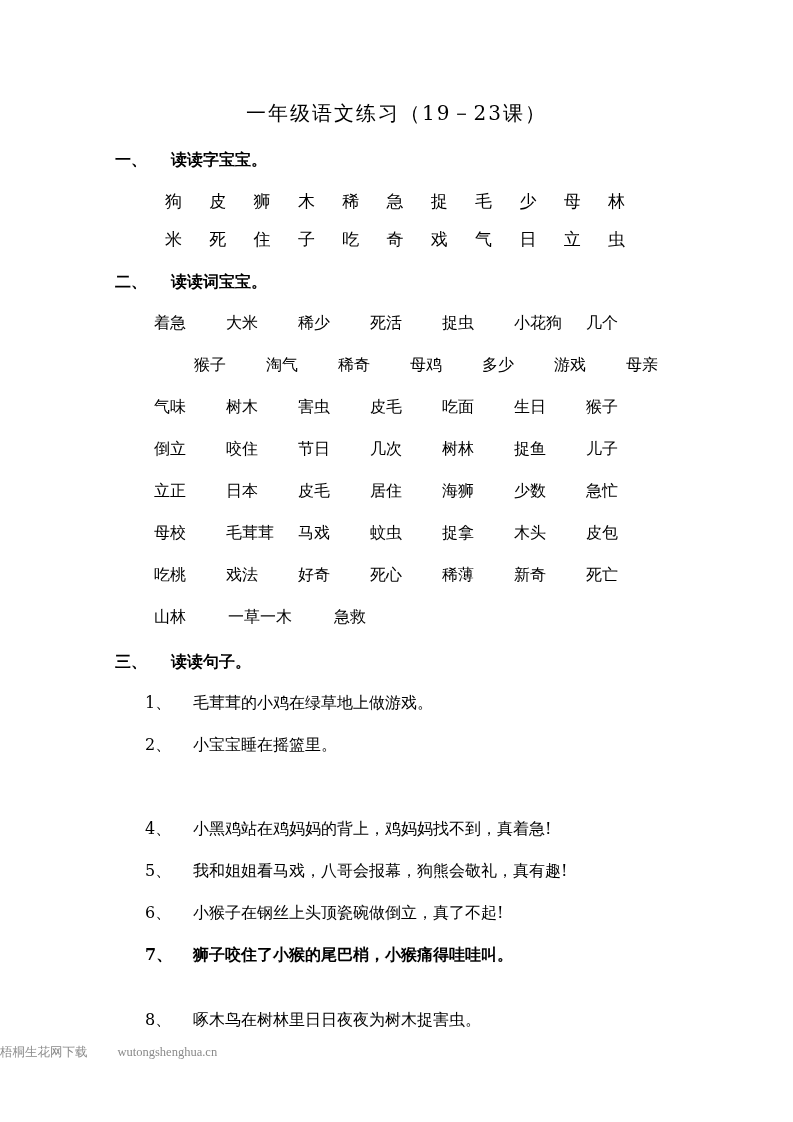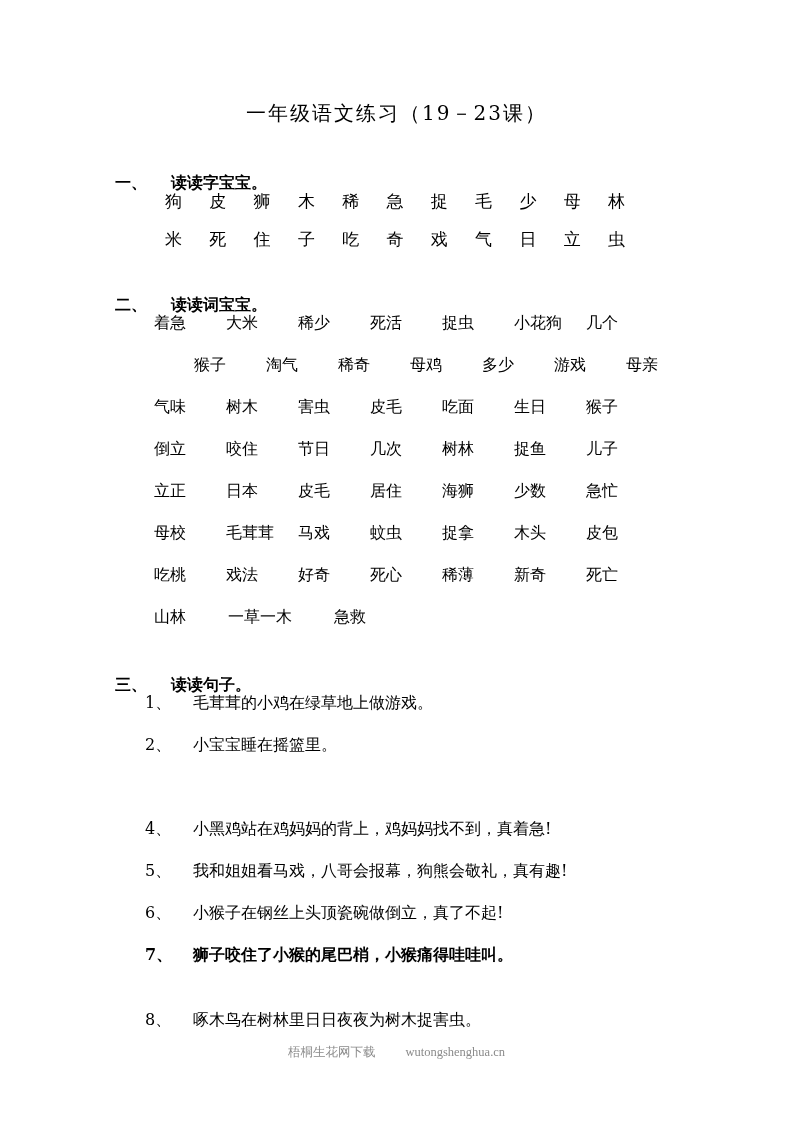--- a/index.html
+++ b/index.html
@@ -35,21 +35,20 @@
     letter-spacing: 2px;
     white-space: nowrap;
   }
 
   
   .section-head {
     position: absolute;
     font-size: 16px;
     font-weight: bold;
     white-space: nowrap;
-    margin-top: 23px;
   }
   .section-head .sec-num {
     display: inline-block;
     width: 56px;
   }
 
   
   .char-row {
     position: absolute;
     left: 165px;
@@ -88,21 +87,21 @@
     display: inline-block;
     width: 48px;
   }
 
   
   .footer {
     position: absolute;
     left: 0;
     top: 1044px;
     width: 793px;
-    text-align: center;
+    text-align: left;
     color: #8a8a8a;
     font-size: 12.5px;
     white-space: nowrap;
   }
   .footer .cn-name { margin-right: 30px; }
   .footer .site { font-family: "Liberation Serif", serif; }
 </style>
 </head>
 <body>
 

